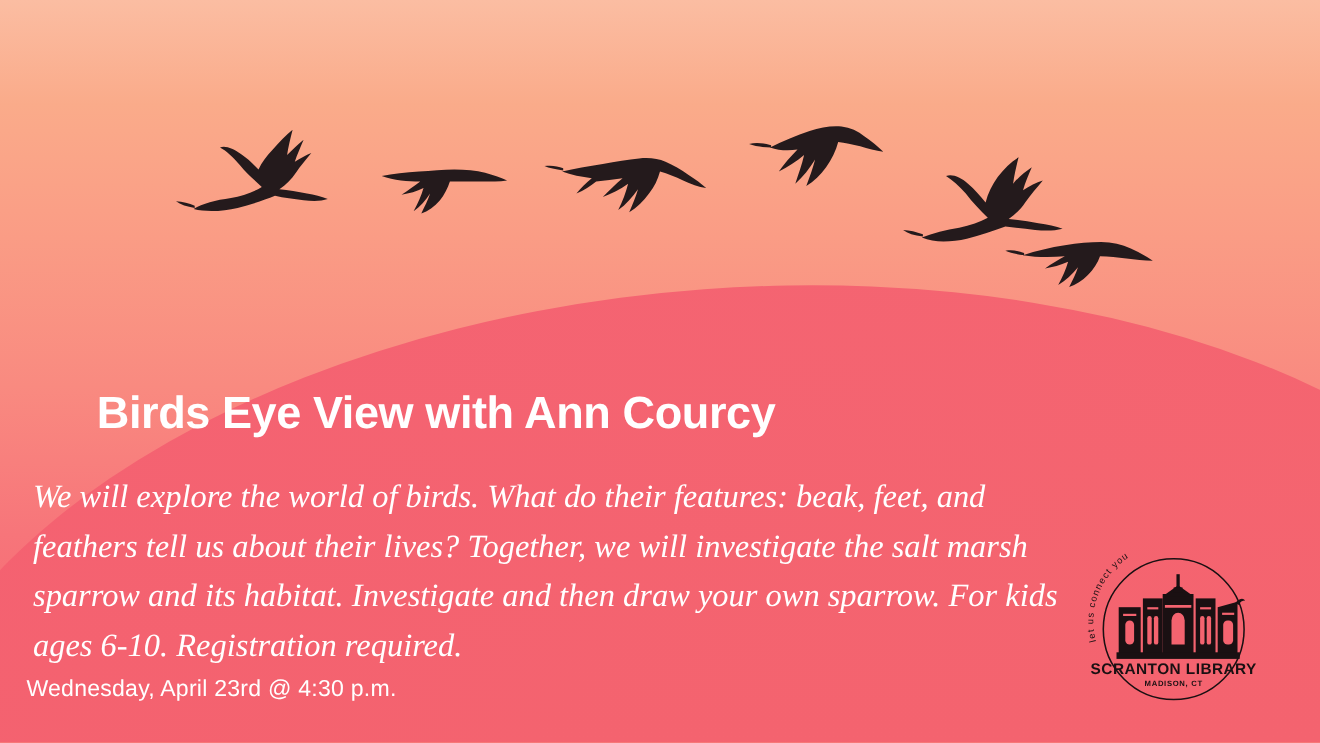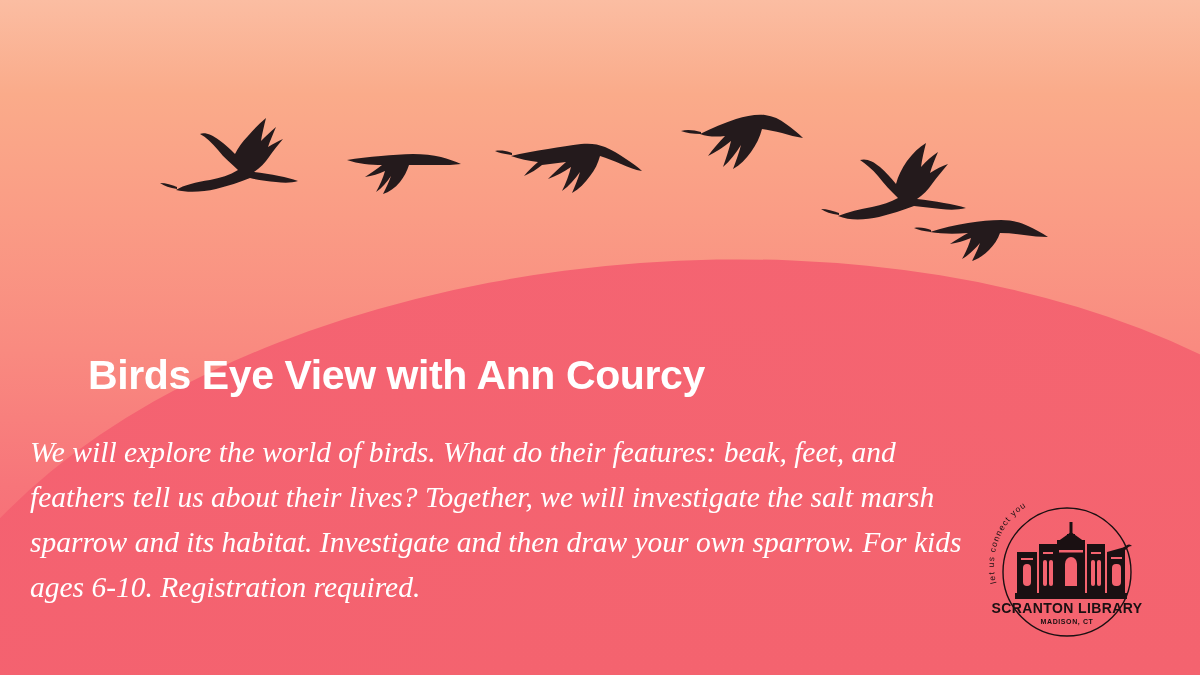--- a/index.html
+++ b/index.html
@@ -164,20 +164,21 @@
       <path class="bird-shape" d="M5,20 C-2,19 -8,18 -12,16 C-6,15 0,16 5,18 Z"></path>
     </svg>
 
   </div>
 
   <div class="content">
     <div class="title">Birds Eye View with Ann Courcy</div>
 
     <div class="body-copy">We will explore the world of birds. What do their features: beak, feet, and feathers tell us about their lives? Together, we will investigate the salt marsh sparrow and its habitat. Investigate and then draw your own sparrow. For kids ages 6-10. Registration required.</div>
 
+    <div class="datetime">Wednesday, April 23rd @ 4:30 p.m.</div>
   </div>
 
   <div class="logo">
     <svg viewBox="0 0 150 145">
       <defs>
         <path id="arcPath" d="M16,112 A60,60 0 0 1 124,26"></path>
         <path id="arcTop" d="M14,108 A62,62 0 0 1 122,22"></path>
       </defs>
 
       <circle class="logo-ring" cx="72" cy="72" r="64"></circle>

